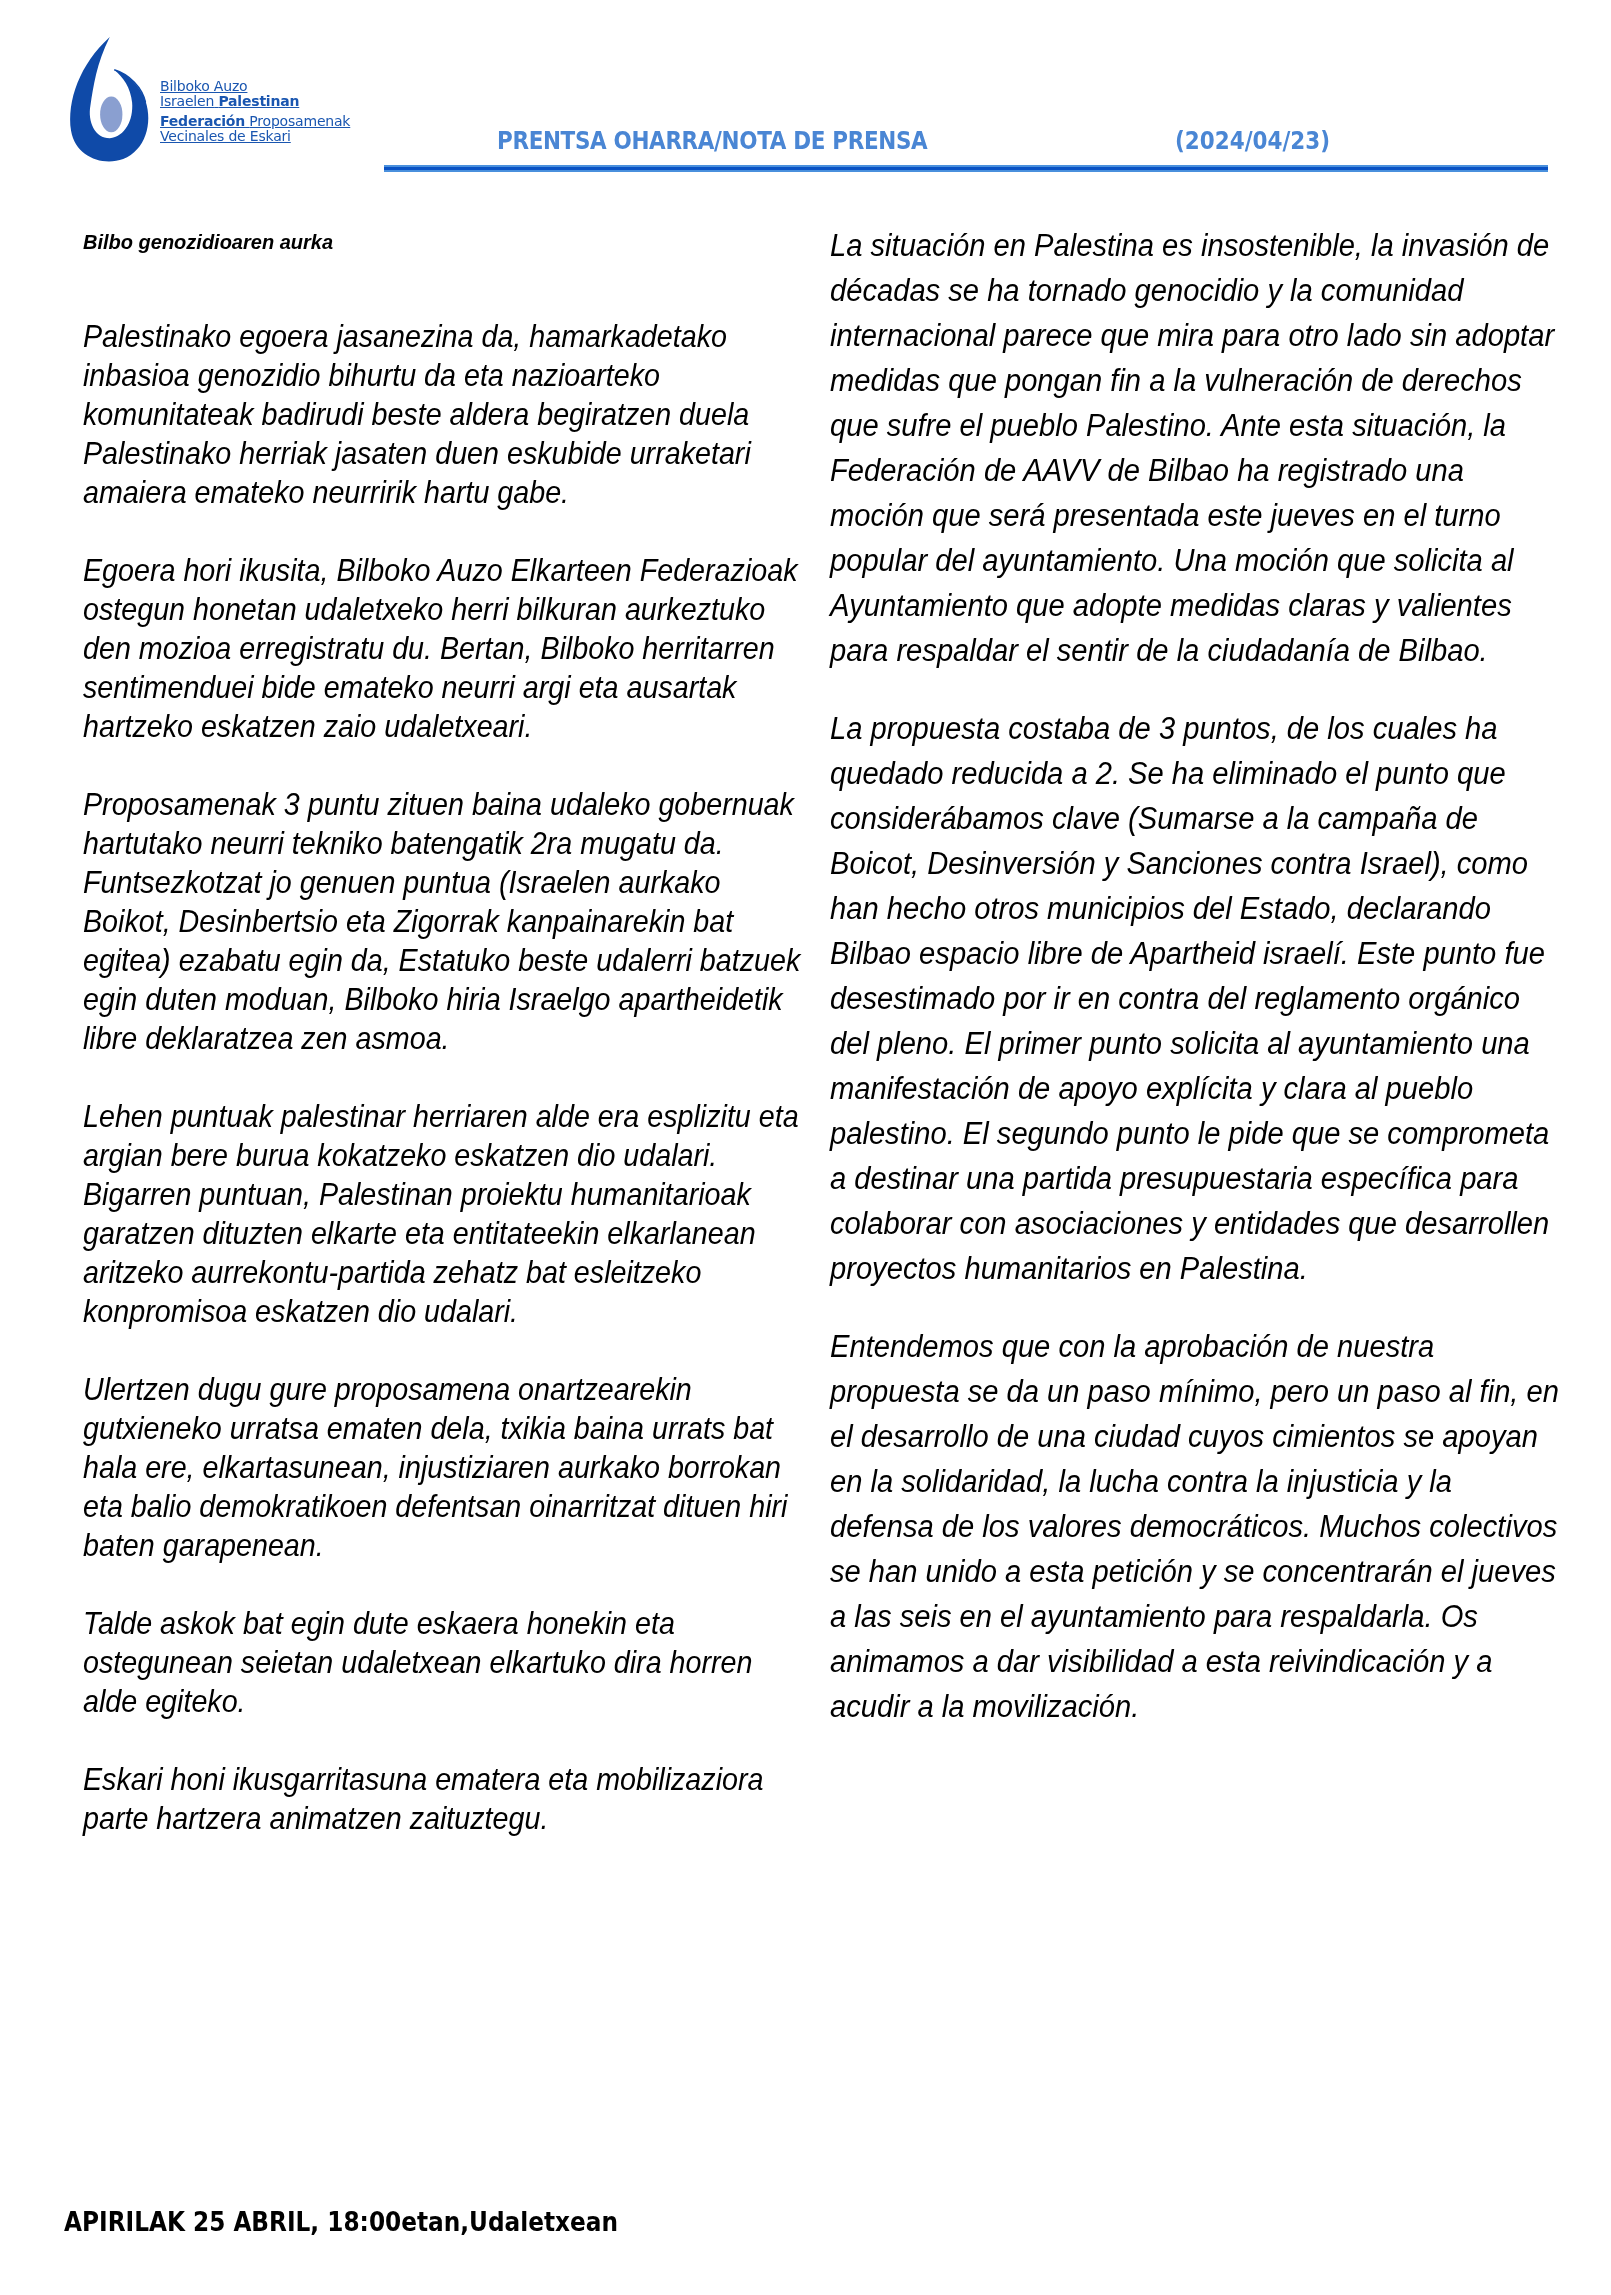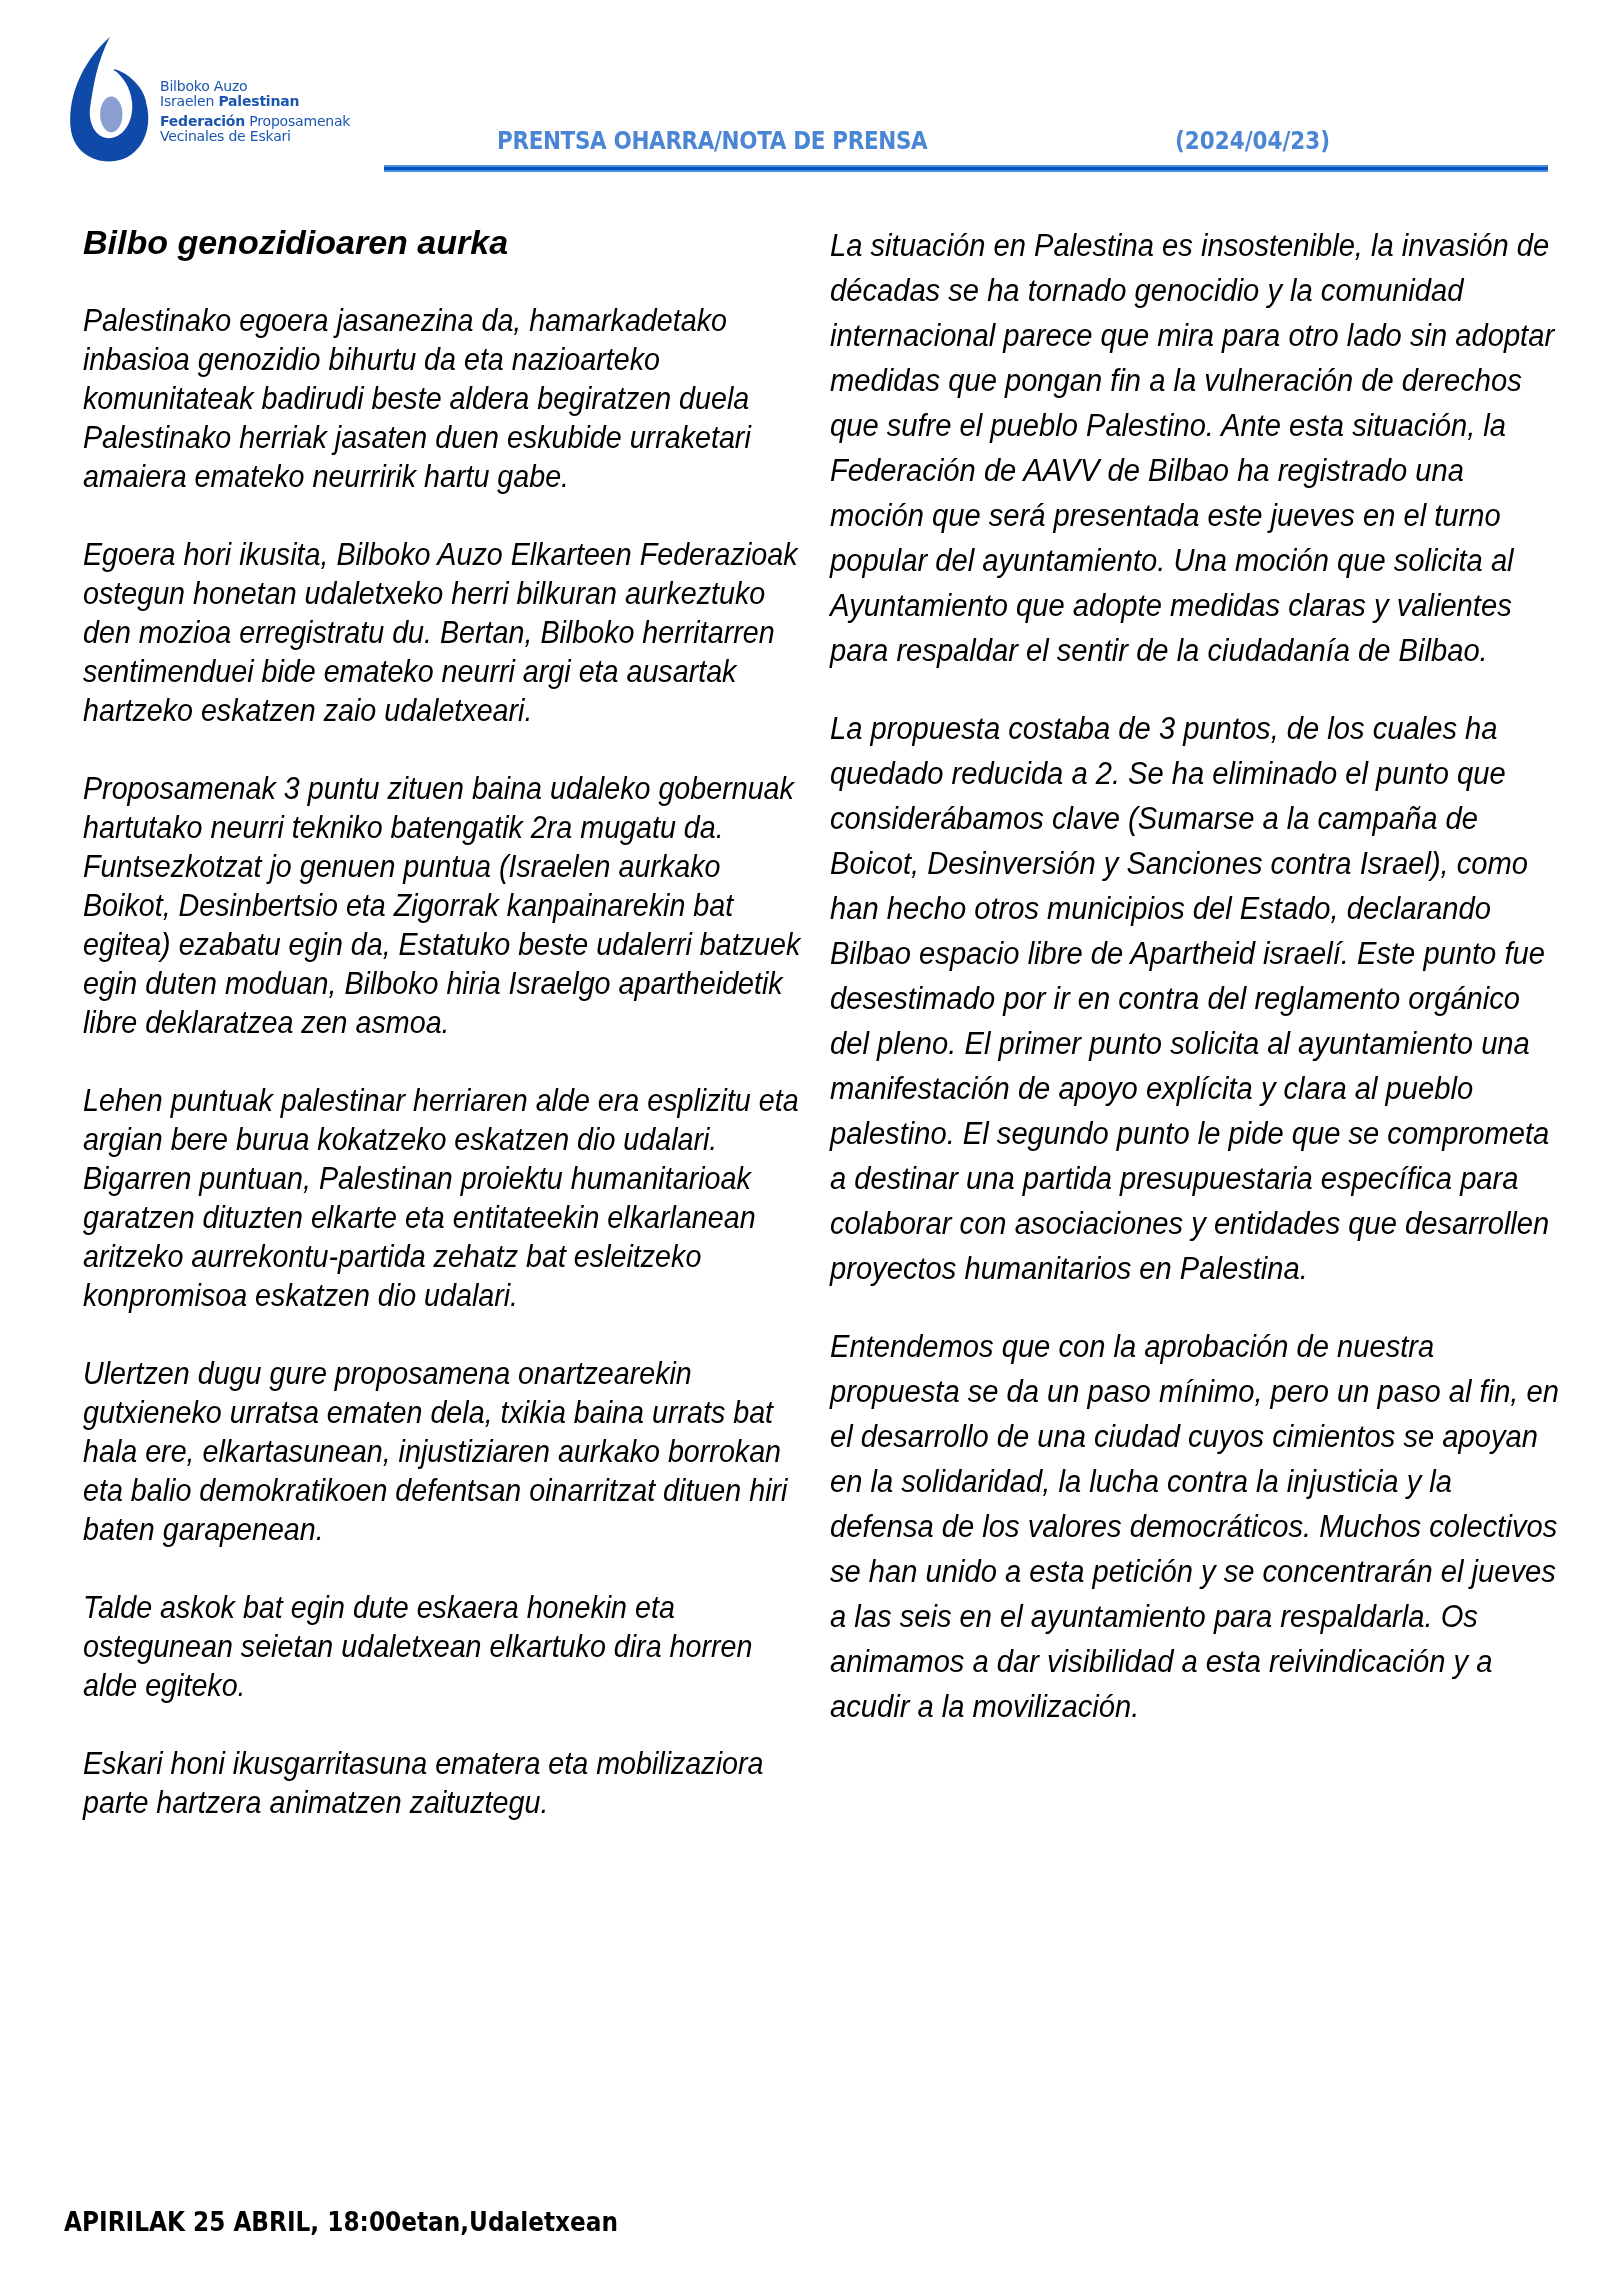--- a/index.html
+++ b/index.html
@@ -1,33 +1,33 @@
 <!DOCTYPE html>
 <html style="font-size:12px"><head>
 <meta charset="utf-8">
 <style>
   html, body { margin: 0; padding: 0; background: #ffffff; }
   body { width: 1612px; height: 2295px; position: relative; overflow: hidden; font-family: "Liberation Sans", sans-serif; color: #000; }
 
   .logo { position: absolute; left: 65px; top: 34px; width: 312px; height: 134px; }
   .logo svg { position: absolute; left: 0; top: 0; }
-  .logo-text { position: absolute; left: 95px; top: 45px; color: #1a56b0; font-family: "DejaVu Sans", sans-serif; font-size: 14px; line-height: 15px; letter-spacing: -0.2px; }
+  .logo-text { position: absolute; left: 95px; top: 45px; color: #1a56b0; font-family: "DejaVu Sans", sans-serif; font-size: 14px; line-height: 15px; letter-spacing: -0.2px; text-decoration: underline; }
   .logo-text b { font-weight: bold; }
   .logo-text .es { margin-top: 4.5px; }
 
   .header-title { position: absolute; left: 497px; top: 126px; font-family: "DejaVu Sans", sans-serif; font-weight: bold; color: #4a86d4; font-size: 25px; letter-spacing: -0.4px; transform: scaleX(0.86); transform-origin: left center; white-space: nowrap; }
   .header-date { position: absolute; left: 1175px; top: 126px; font-family: "DejaVu Sans", sans-serif; font-weight: bold; color: #4a86d4; font-size: 25px; transform: scaleX(0.86); transform-origin: left center; white-space: nowrap; }
   .header-rule { position: absolute; left: 384px; top: 165px; width: 1164px; height: 7.4px; background: #4a90dd; }
   .header-rule::after { content: ""; position: absolute; left: 0; right: 0; top: 2.2px; height: 3px; background: #0a52c4; }
 
   .col { position: absolute; top: 223px; font-style: italic; font-size: 30.5px; }
   .col-eu { left: 83px; width: 728px; line-height: 39px; }
   .col-es { left: 830px; width: 736px; line-height: 45px; font-size: 31px; }
   .col h2 { margin: 0; font-weight: bold; font-style: italic; }
-  .col-eu h2 { font-size: 34px; line-height: 39px; margin-bottom: 39px; }
+  .col-eu h2 { font-size: 20px; line-height: 39px; margin-bottom: 55px; }
   .col-es h2 { font-size: 37px; line-height: 49px; margin-top: 3px; margin-bottom: 6px; }
   .col p { margin: 0; transform: scaleX(0.94); transform-origin: left top; width: 106%; }
   .col-eu p { margin-bottom: 39px; }
   .col-es p { margin-bottom: 33px; }
 
   .footer-note { position: absolute; left: 64px; top: 2206px; font-family: "DejaVu Sans", sans-serif; font-weight: bold; font-size: 27px; transform: scaleX(0.86); transform-origin: left center; white-space: nowrap; }
 </style>
 </head>
 <body>
 

